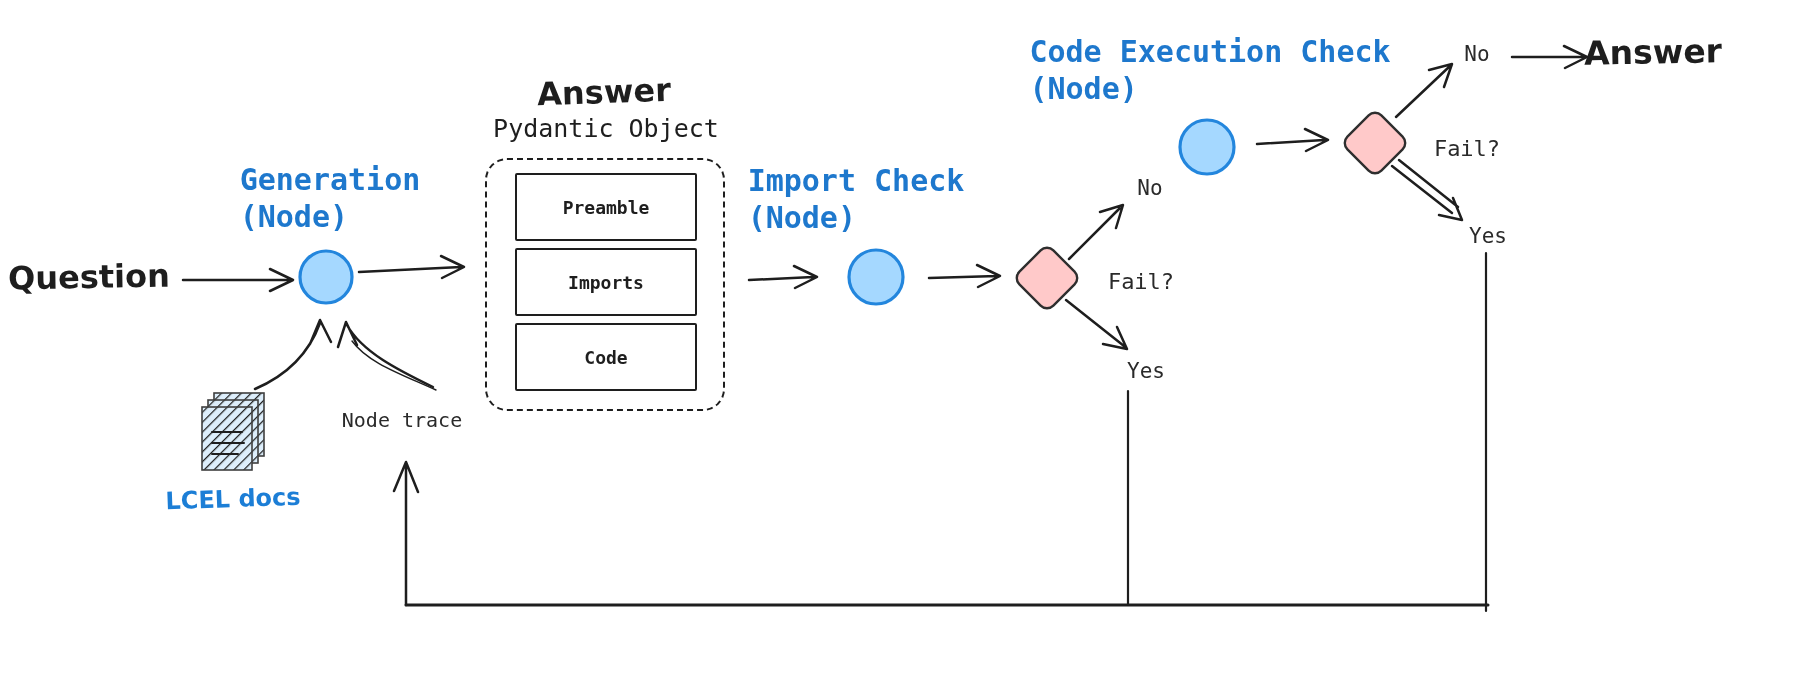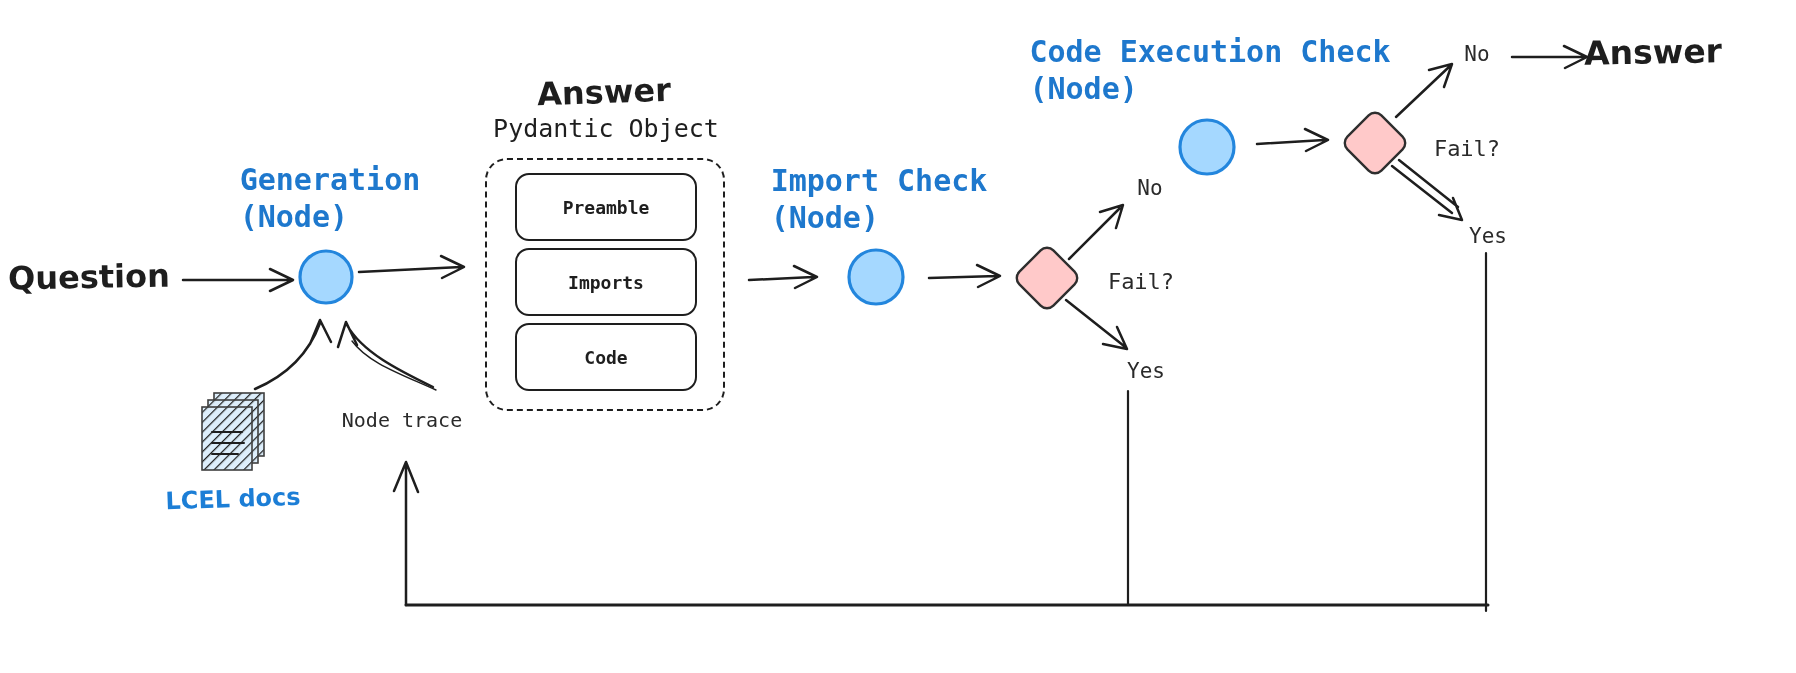--- a/index.html
+++ b/index.html
@@ -18,21 +18,21 @@
     font-family:"DejaVu Sans Mono",monospace;font-weight:700;color:#1e78cd;
     text-align:left;line-height:37px;font-size:30px;
   }
   .dashedbox{
     position:absolute;left:485px;top:158px;width:240px;height:253px;
     border:2.5px dashed #1e1e1e;border-radius:22px;box-sizing:border-box;
     background:transparent;
   }
   .field{
     position:absolute;left:515px;width:182px;height:68px;box-sizing:border-box;
-    border:2.2px solid #1e1e1e;border-radius:14px;background:#ffffff;
+    border:2.2px solid #1e1e1e;border-radius:2px;background:#ffffff;
     display:flex;align-items:center;justify-content:center;
     font-family:"DejaVu Sans Mono",monospace;font-weight:600;font-size:18px;color:#1e1e1e;
   }
   svg path, svg line{fill:none;stroke:#1e1e1e;stroke-width:2.5;stroke-linecap:round;stroke-linejoin:round;}
   svg .thin{stroke-width:1.4;}
   svg .thick{stroke-width:3;}
 </style>
 </head>
 <body>
 
@@ -95,21 +95,21 @@
   <div class="field" style="top:173px;">
     <span>Preamble</span>
   </div>
   <div class="field" style="top:248px;">
     <span>Imports</span>
   </div>
   <div class="field" style="top:323px;">
     <span>Code</span>
   </div>
 
-  <div class="t title" style="left:879px;top:199px;">
+  <div class="t title" style="left:856px;top:199px;">
     <span style="display:block">Import Check</span>
     <span style="display:block">(Node)</span>
   </div>
 
   <div class="t title" style="left:1210px;top:70px;">
     <span style="display:block">Code Execution Check</span>
     <span style="display:block">(Node)</span>
   </div>
 
   <div class="t mono" style="left:1150px;top:188px;font-size:21px;">No</div>

